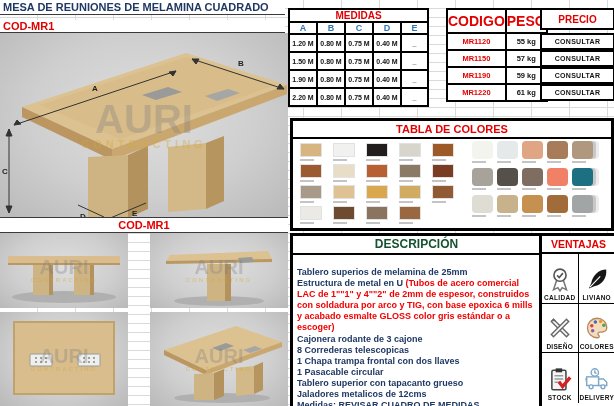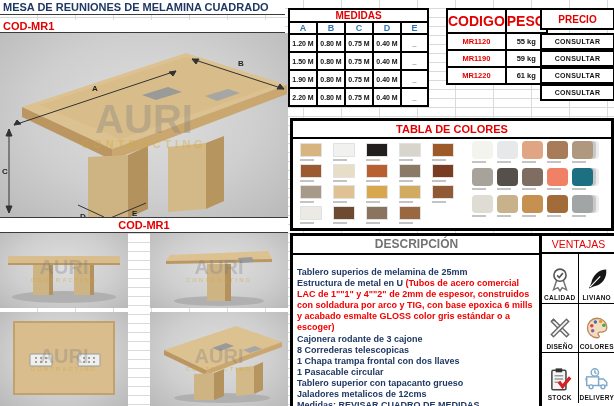--- a/index.html
+++ b/index.html
@@ -61,28 +61,28 @@
   .wood-grid{position:absolute;left:7px;top:22px;display:grid;
     grid-template-columns:repeat(5,33px);grid-auto-rows:21px;}
   .wood-sw{width:20px;height:12px;border:1px solid #e2e2e2;}
   .sw-label{width:14px;height:2px;background:#c4c4c4;margin-top:2px;}
   .solid-grid{position:absolute;left:179px;top:20px;display:grid;
     grid-template-columns:repeat(5,25px);grid-auto-rows:27px;}
   .solid-sw{width:21px;height:18px;border-radius:4px;}
   .solid-grid .cell:nth-child(5n) .solid-sw{box-shadow:3px 0 0 rgba(0,0,0,.15),6px 0 0 rgba(0,0,0,.08);}
   
   .desc{left:290px;top:233px;width:247px;height:171px;background:#fff;border:3px solid #000;}
-  .desc .hd{height:17px;color:#737373;font-weight:bold;font-size:12px;text-align:center;
+  .desc .hd{height:17px;color:#14532d;font-weight:bold;font-size:12px;text-align:center;
     line-height:17px;border-bottom:2px solid #000;}
   .desc-body{padding:12px 4px 0 4px;font-size:9px;font-weight:bold;line-height:11.1px;}
   .navy{color:#1f3864;}
   .red{color:#f30000;}
   
   .ventajas{left:539px;top:233px;width:73px;height:171px;background:#fff;border:3px solid #000;}
-  .ventajas .hd{height:16px;color:#e30000;font-weight:normal;font-size:10.5px;text-align:center;
+  .ventajas .hd{height:16px;color:#e30000;font-weight:bold;font-size:10.5px;text-align:center;
     line-height:16px;border-bottom:2px solid #000;}
   .vent-grid{display:grid;grid-template-columns:1fr 1fr;grid-auto-rows:49.5px;height:149px;}
   .vent-cell{border-right:1px solid #000;border-bottom:1px solid #000;display:flex;
     flex-direction:column;align-items:center;justify-content:flex-end;padding-bottom:2px;}
   .vent-cell:nth-child(2n){border-right:none;}
   .vent-cell:nth-child(5),.vent-cell:nth-child(6){border-bottom:none;}
   .vent-icon{width:26px;height:26px;margin-bottom:2px;}
   .vent-label{font-size:6.5px;font-weight:bold;color:#111;letter-spacing:.3px;}
   svg{display:block;}
   .dim-label{font-size:8px;fill:#222;font-weight:bold;font-family:"Liberation Sans",sans-serif;}
@@ -189,20 +189,24 @@
     <tbody>
       <tr>
         <td class="t-h">CODIGO</td>
         <td class="t-h">PESO</td>
       </tr>
     </tbody>
     <tbody id="codigo-body">
         <tr>
           <td class="code">MR1120</td>
           <td class="peso">55 kg</td>
+        </tr>
+        <tr>
+          <td class="code">MR1150</td>
+          <td class="peso">57 kg</td>
         </tr>
         <tr>
           <td class="code">MR1190</td>
           <td class="peso">59 kg</td>
         </tr>
         <tr>
           <td class="code">MR1220</td>
           <td class="peso">61 kg</td>
         </tr>
       </tbody>

